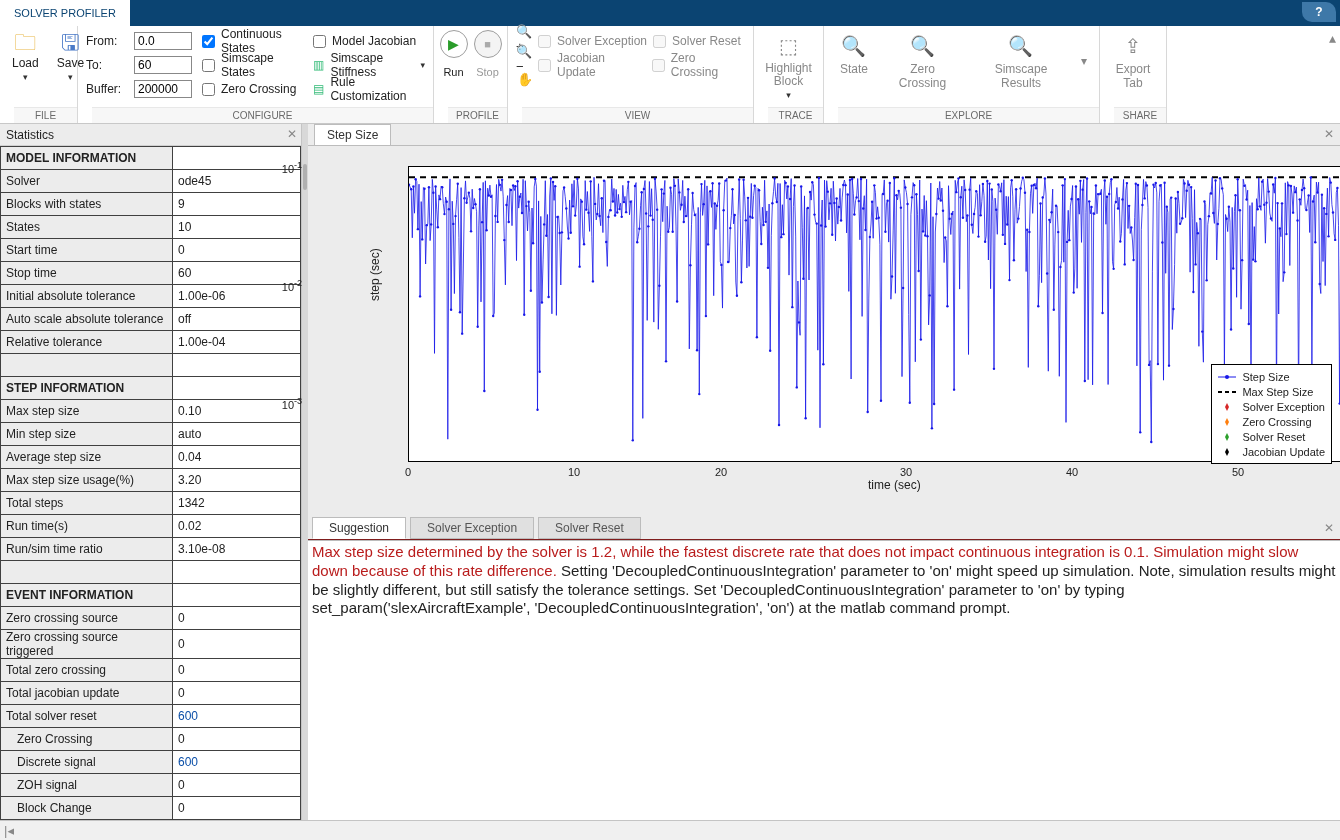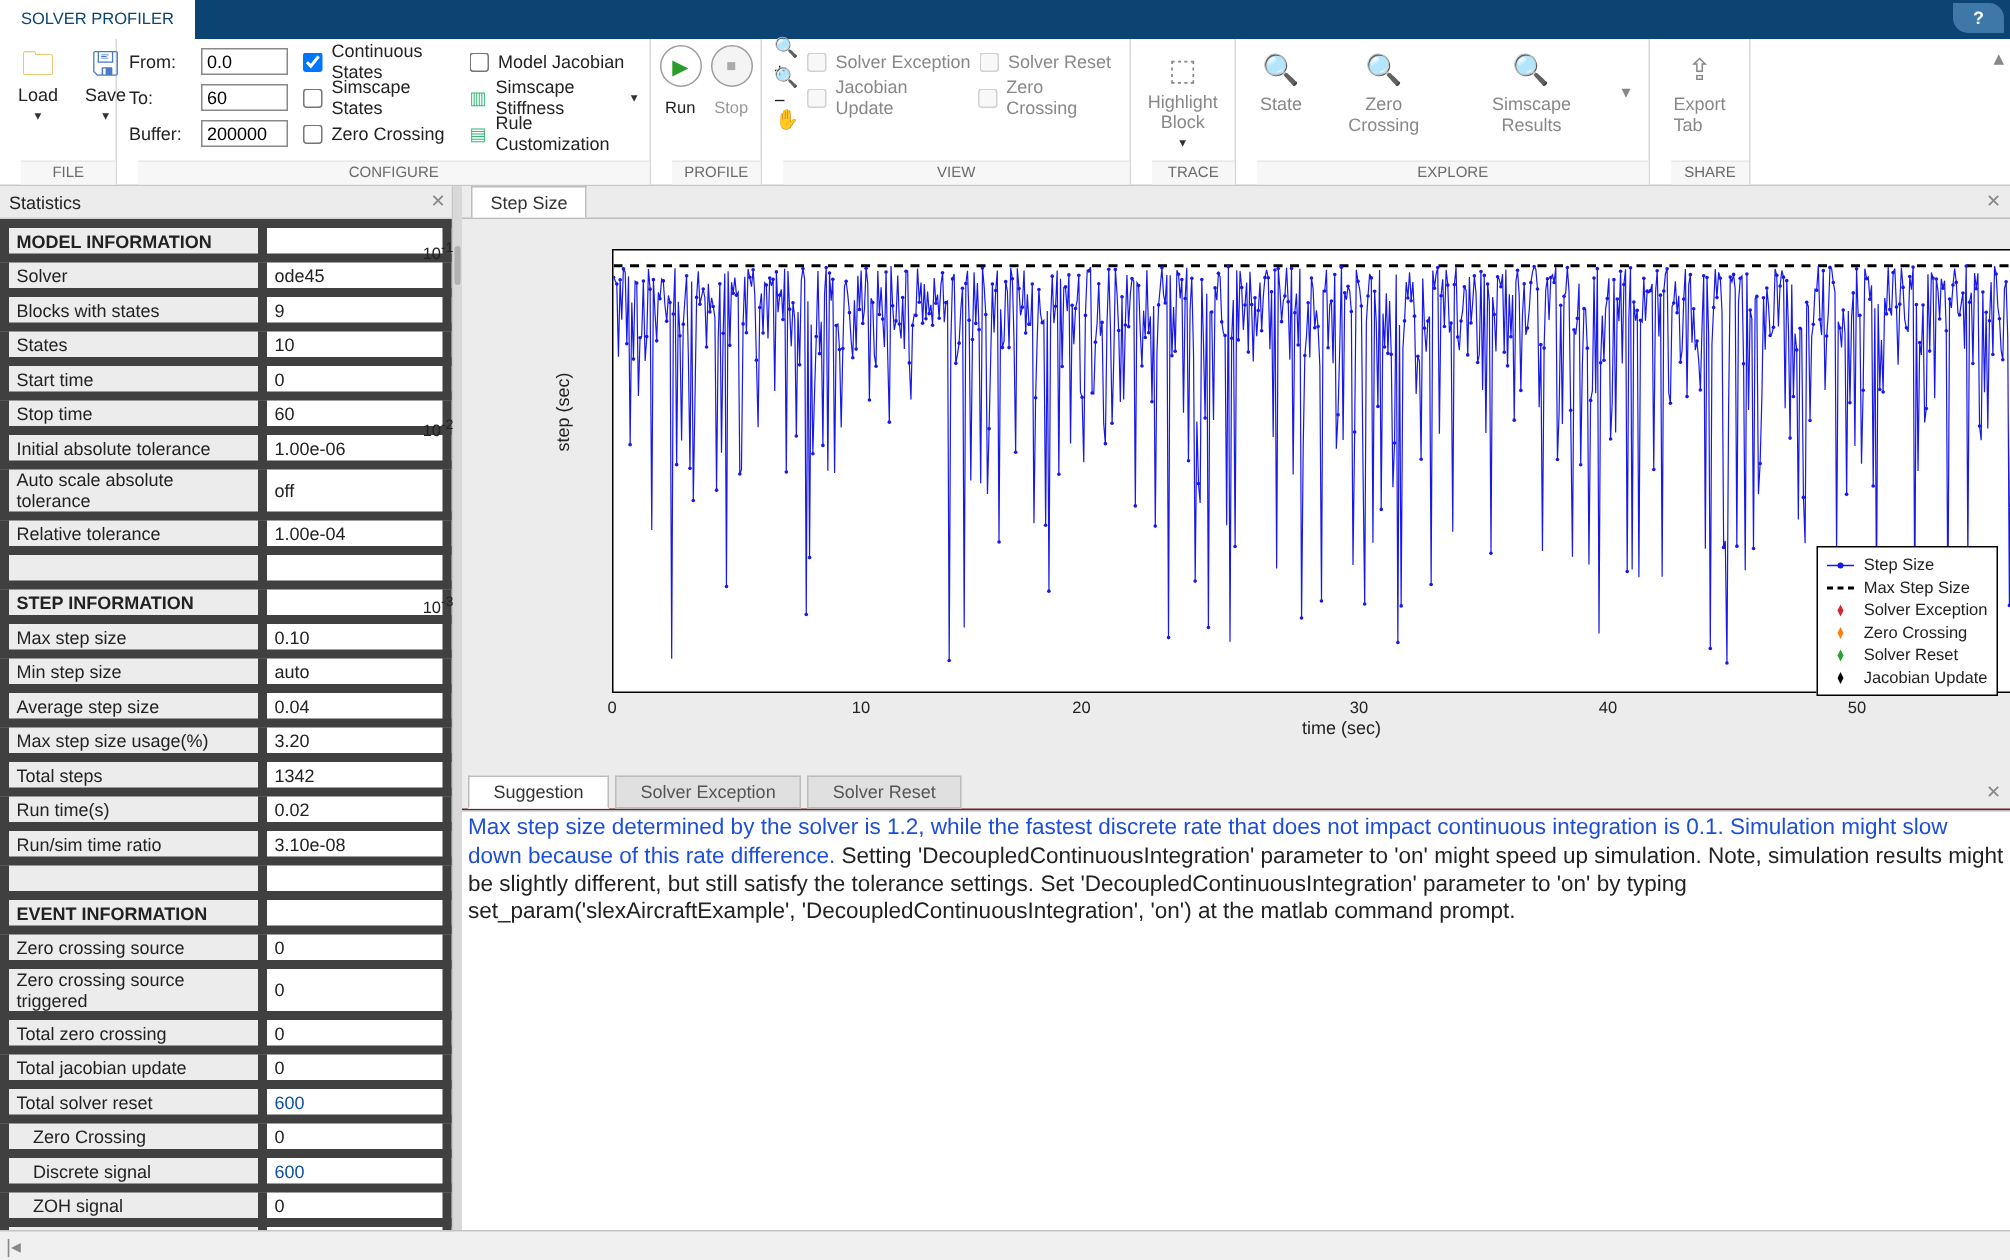--- a/index.html
+++ b/index.html
@@ -36,21 +36,21 @@
   
   .main { display:flex; height:calc(840px - 26px - 98px - 20px); }
   .left-panel { width:302px; background:#f7f7f7; border-right:1px solid #c4c4c4; display:flex; flex-direction:column; }
   .panel-title-bar { height:22px; display:flex; align-items:center; padding:0 6px; border-bottom:1px solid #d0d0d0; background:#ececec; position:relative; }
   .panel-title-bar .gear { position:absolute; right:4px; top:3px; color:#888; }
   .stats-scroll { overflow-y:auto; flex:1; position:relative; }
   .stats-scroll::-webkit-scrollbar { width:14px; }
   .stats-scroll::-webkit-scrollbar-track { background:#eee; }
   .stats-scroll::-webkit-scrollbar-thumb { background:#c0c0c0; }
   table.stats { width:100%; border-collapse:collapse; }
-  table.stats td { border:6px solid #404040; padding:0 5px; height:23px; background:#fff; }
+  table.stats td { border:1px solid #404040; padding:0 5px; height:23px; background:#fff; }
   table.stats td:first-child { background:#ececec; width:172px; }
   table.stats tr.section td { font-weight:bold; background:#ececec; }
   table.stats tr.section td:last-child { background:#fff; }
   table.stats tr.indent td:first-child { padding-left:16px; }
   table.stats .link { color:#0b4fa8; }
 
   
   .right-panel { flex:1; display:flex; flex-direction:column; background:#ececec; }
   .plot-tab-bar { height:22px; display:flex; align-items:flex-end; border-bottom:1px solid #bcbcbc; position:relative; background:#ececec; }
   .plot-tab { border:1px solid #bcbcbc; border-bottom:none; padding:3px 12px; background:#fff; margin-left:6px; font-size:12px; color:#333; }
@@ -64,21 +64,21 @@
   .legend { position:absolute; right:8px; top:218px; background:#fff; border:1px solid #000; padding:4px 6px; font-size:11px; }
   .legend-row { display:flex; align-items:center; gap:6px; height:15px; }
   .leg-swatch { width:18px; height:8px; display:flex; align-items:center; justify-content:center; }
 
   
   .bottom-tab-bar { height:22px; display:flex; align-items:flex-end; border-bottom:1px solid #7f1d1d; background:#ececec; position:relative;margin-top:24px; }
   .bottom-tab { border:1px solid #bcbcbc; border-bottom-color:#fff; padding:3px 16px; background:#fff; font-size:12px; margin-left:4px; color:#333; }
   .bottom-tab.inactive { background:#e0e0e0; border-bottom-color:#bcbcbc; color:#555; }
   .bottom-tab-bar .gear { position:absolute; right:6px; top:3px; color:#888; }
   .msg-area { flex:1; background:#fff; padding:2px 4px; font-family:"Times New Roman", Times, serif; font-size:15px; line-height:1.25; border-top:1px solid #bcbcbc; overflow:auto; }
-  .msg-green { color:#1d4ed8; }
+  .msg-green { color:#b91c1c; }
 
   
   .status-bar { height:20px; background:#f0f0f0; border-top:1px solid #c4c4c4; display:flex; align-items:center; padding:0 4px; color:#888; font-size:13px; }
   .splitter { width:6px; background:#d8d8d8; cursor:col-resize; }
   .splitter-handle { width:4px; height:26px; background:#b0b0b0; margin:40px auto; border-radius:2px; }
 </style>
 </head>
 <body>
 
 <div class="ribbon-tab-bar">
@@ -228,21 +228,21 @@
           <span style="text-align:center">Simscape Results</span>
         </div>
       <div style="display:flex;align-items:center;color:#888;padding:0 4px">▾</div>
     </div>
     <div class="group-label">EXPLORE</div>
   </div>
 
   <div class="group" style="width:66px;border-right:none">
     <div class="big-tool">
         <span class="ic">⇪</span>
-        <span style="text-align:left">Export Tab</span>
+        <span style="text-align:center">Export Tab</span>
       </div>
     <div class="group-label">SHARE</div>
   </div>
 
   <div style="flex:1;border-left:1px solid #d8d8d8; display:flex;align-items:flex-start;justify-content:flex-end;padding:4px">
     <span style="color:#888;font-size:14px">▴</span>
   </div>
 </div>
 
 <div class="main">

